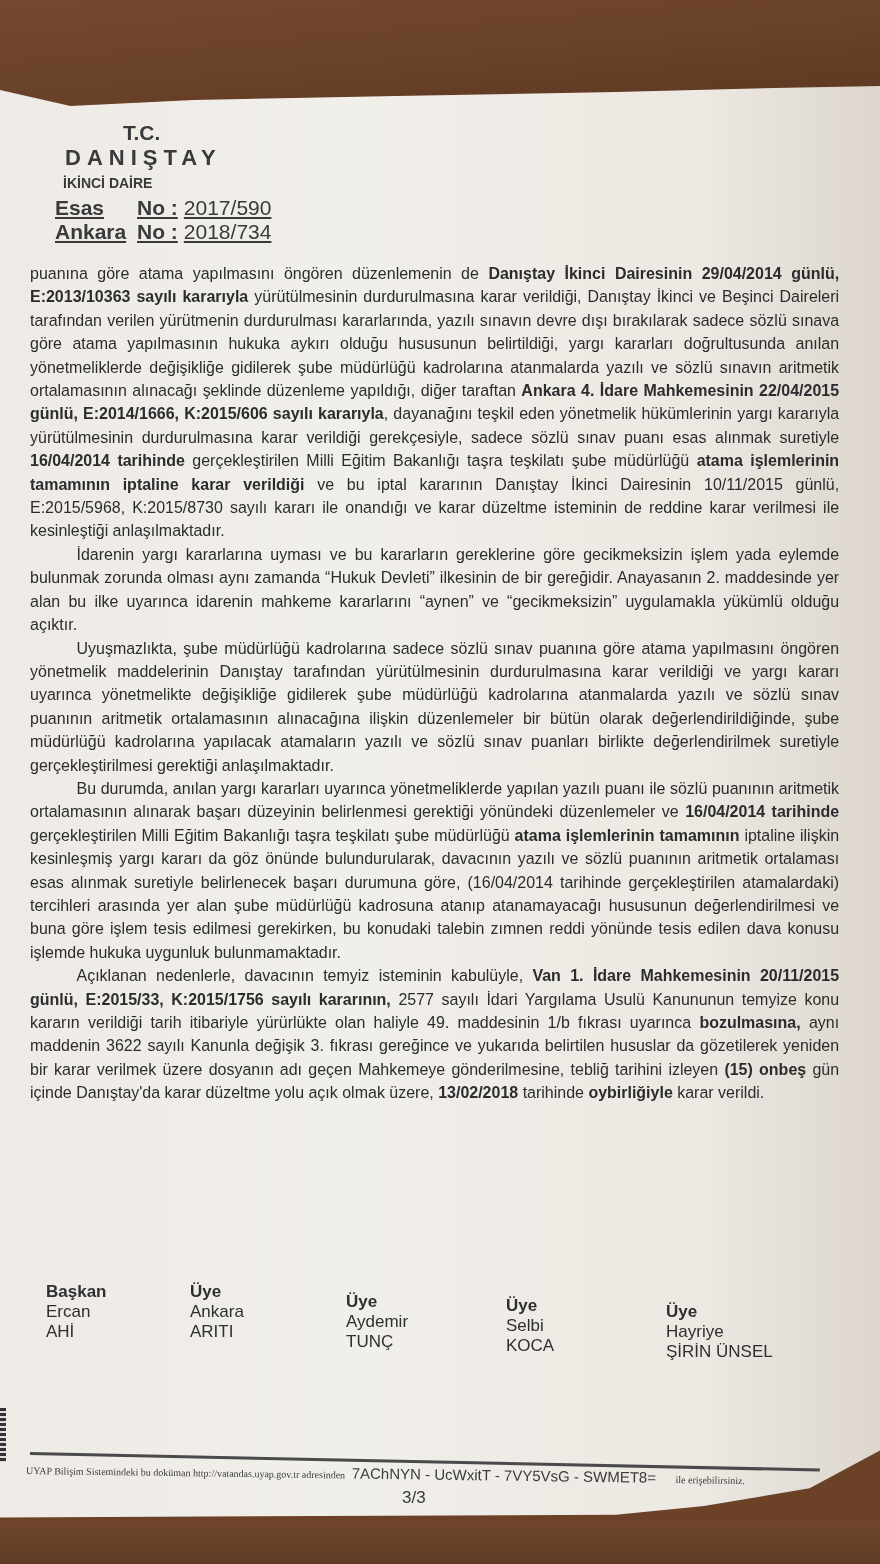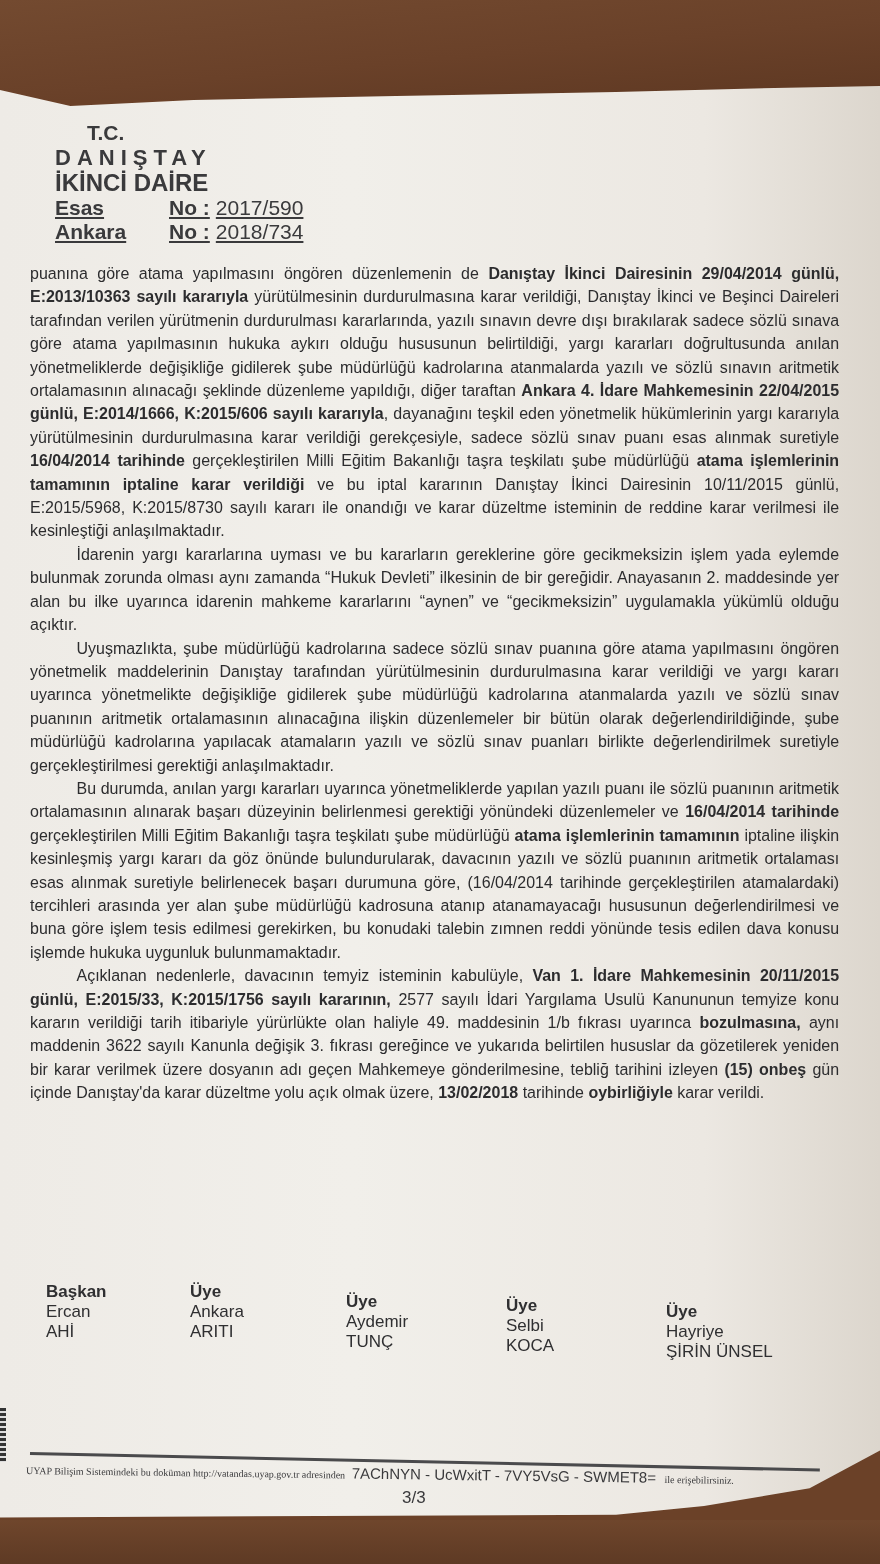--- a/index.html
+++ b/index.html
@@ -19,26 +19,26 @@
     }
     .paper {
       position: absolute; left: 0; top: 78px; width: 880px; height: 1460px;
       background: linear-gradient(90deg, #eeebe6 0%, #f1efea 40%, #ecE8e2 80%, #dcd6cd 100%);
       clip-path: polygon(0 12px, 8% 28px, 22% 22px, 45% 18px, 70% 14px, 88% 10px, 100% 8px, 100% 94%, 92% 96.6%, 80% 97.8%, 70% 98.4%, 0 98.6%);
     }
     .header {
       position: absolute; left: 55px; top: 120px; color: #3a3a3c;
       font-weight: bold;
     }
-    .header .tc { font-size: 21px; margin-left: 32px; line-height: 26px; }
-    .header .danistay { font-size: 22px; letter-spacing: 6px; line-height: 24px; }
-    .header .daire { font-size: 24px; line-height: 26px; }
+    .header .tc { font-size: 21px; margin-left: 68px; line-height: 26px; }
+    .header .danistay { font-size: 22px; letter-spacing: 6px; line-height: 24px; margin-left: 10px;}
+    .header .daire { font-size: 14px; line-height: 26px; margin-left: 8px;}
     .header .row { font-size: 21px; line-height: 24px; display: flex; text-decoration: underline; }
     .header .row .lbl { width: 82px; }
-    .header .row .no { margin-right: 6px; margin-left: 32px; }
+    .header .row .no { margin-right: 6px; }
     .header .row .val { font-weight: normal; text-align: right; }
     .body {
       position: absolute; left: 30px; top: 262px; width: 810px;
       color: #2c2c2e; font-size: 17.2px; line-height: 23.4px;
       text-align: justify;
       font-family: "Liberation Sans Narrow", "Liberation Sans", sans-serif;
       transform: scaleX(0.93); transform-origin: left top;
       width: 870px;
     }
     .body p { margin: 0; }
@@ -56,21 +56,21 @@
     .footer-line {
       position: absolute; left: 30px; top: 1452px; width: 790px; height: 3px;
       background: #4a4a4c; transform: rotate(1.2deg); transform-origin: left center;
     }
     .footer {
       position: absolute; left: 26px; top: 1460px; color: #3a3a3c;
       font-size: 10px; font-family: "Liberation Serif", serif;
       transform: rotate(0.8deg); transform-origin: left center; white-space: nowrap;
     }
     .footer .code { font-family: "Liberation Sans", sans-serif; font-size: 15px; margin-left: 4px; }
-    .footer .suffix { font-size: 10px; margin-left: 6px; }
+    .footer .suffix { font-size: 10px; margin-left: 17px; }
     .qr {
       position: absolute; left: 0; top: 1408px; width: 6px; height: 54px;
       background: repeating-linear-gradient(180deg, #333 0 3px, #ddd 3px 5px);
     }
   </style>
 </head>
 <body>
 
 <div class="wood-top"></div>
 <div class="wood-bottom"></div>

